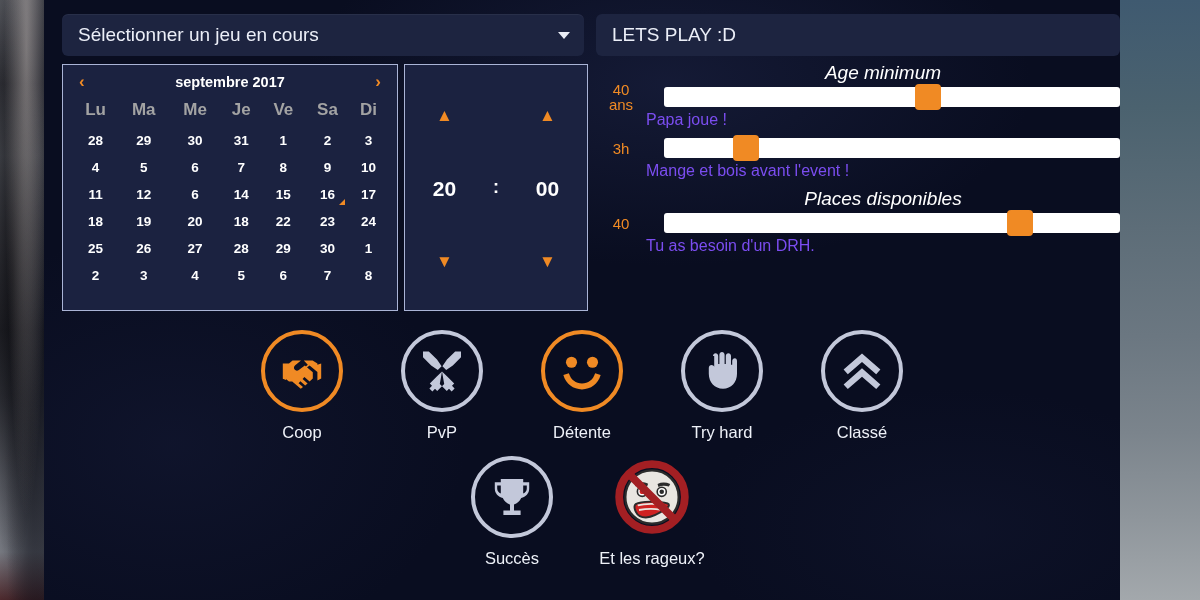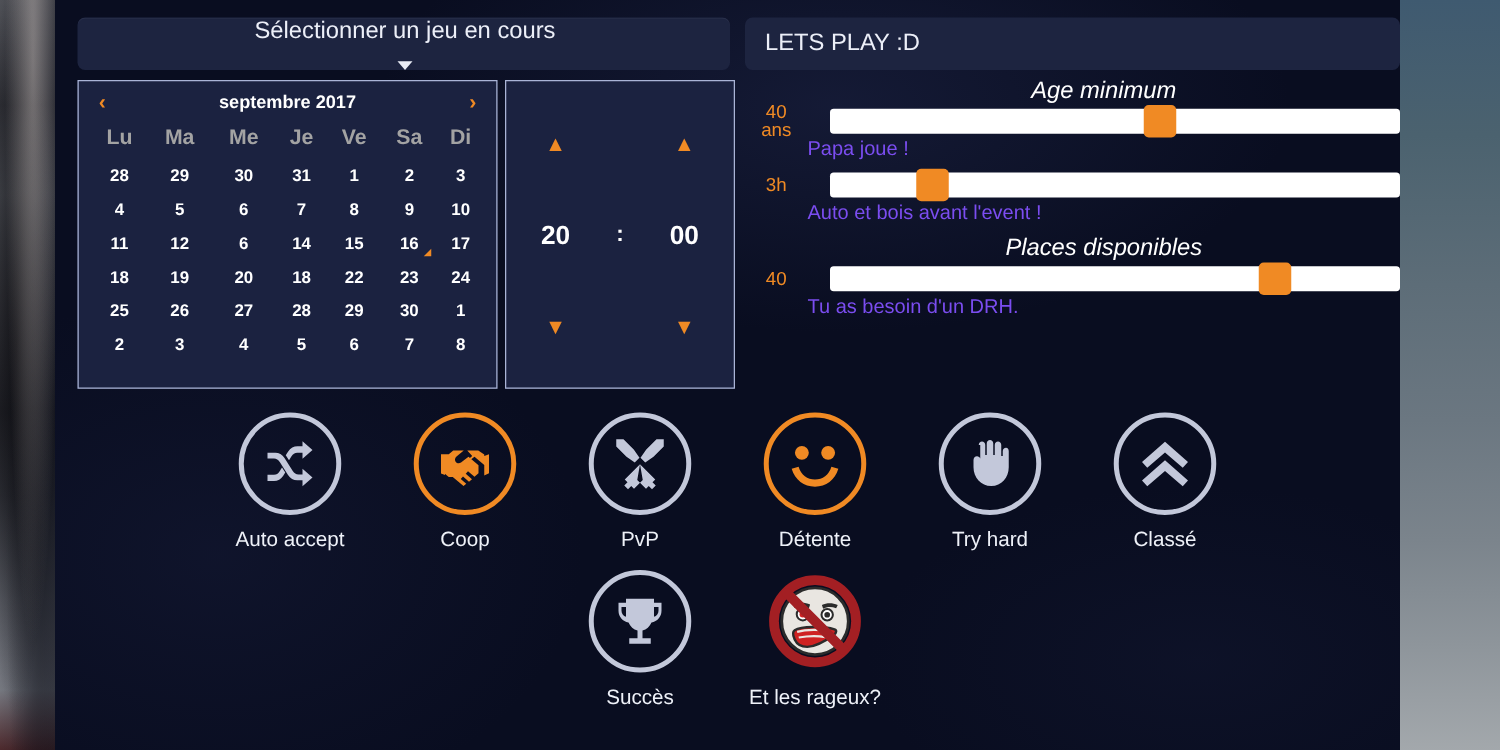--- a/index.html
+++ b/index.html
@@ -62,21 +62,20 @@
   
   .topbar { position:absolute; top:14px; height:42px; }
   .select-box {
     left: 18px; width: 522px;
     background:#1d2440; border-radius:6px;
     display:flex; align-items:center; justify-content:space-between;
     padding: 0 14px 0 16px;
     color:#eceff8; font-size:19px;
     box-shadow: inset 0 1px 0 rgba(255,255,255,.05);
     cursor:pointer;
-    flex-direction:column;
   }
   .caret-down {
     width:0;height:0;border-left:6px solid transparent;border-right:6px solid transparent;
     border-top:7px solid #e9ecf5;
   }
   .title-box {
     left: 552px; width: 524px;
     background:#1d2440; border-radius:6px;
     display:flex; align-items:center; padding-left:16px;
     color:#eceff8; font-size:19px;
@@ -276,46 +275,38 @@
         </div>
         <div class="slider-block">
           <div class="slider-row">
             <div class="slider-value">
               <div>3h</div>
             </div>
             <div class="slider-track">
               <div class="slider-handle" style="left: 18%;"></div>
             </div>
           </div>
-          <div class="slider-sub">Auto et bois avant l'event !</div>
+          <div class="slider-sub">Mange et bois avant l'event !</div>
         </div>
         <div class="slider-block">
           <div class="slider-label">Places disponibles</div>
           <div class="slider-row">
             <div class="slider-value">
               <div>40</div>
             </div>
             <div class="slider-track">
               <div class="slider-handle" style="left: 78%;"></div>
             </div>
           </div>
           <div class="slider-sub">Tu as besoin d'un DRH.</div>
         </div>
       </div>
 
     <div id="icons">
       <div class="icon-row" id="icon-row-1">
-          <div class="icon-item">
-            <div class="icon-circle">
-              <svg width="48" height="48" viewBox="0 0 24 24" fill="#c3c8da">
-                <path d="M17 3l4 3.5-4 3.5V7.6h-2.1c-1 0-1.7.5-2.3 1.4l-1 1.6-1.3-2 .9-1.4C12.2 5.7 13.5 5 15 5H17V3zM3 7.6h3.1c1.5 0 2.8.7 3.7 2.1l3.3 5.2c.6.9 1.3 1.4 2.3 1.4H17V14l4 3.5-4 3.5v-2.4h-2.1c-1.5 0-2.8-.7-3.7-2.1L7.9 11.3C7.3 10.4 6.6 9.9 5.6 9.9H3V7.6zM3 16.4h2.6c1 0 1.6-.4 2.2-1.3l1-1.6 1.3 2-.8 1.3c-.9 1.4-2.2 2.1-3.7 2.1H3v-2.5z"></path>
-              </svg>
-            </div>
-            <div class="icon-label">Auto accept</div>
-          </div>
           <div class="icon-item">
             <div class="icon-circle on">
               <svg width="48" height="48" viewBox="0 0 24 24" fill="#f08a24">
                 <path d="M2.4 8.2h3.1l1.8-1.5h4.2l-2.9 2.4c-.7.6-.8 1.5-.3 2.2.5.6 1.4.7 2.1.2l3-2.3 4 3.4v3.2l-1.6 1.4-2.6-2.2-.9 1 2.5 2.2-1.2 1-2.4-2.1-.9 1 2.2 1.9-1.1.9-4.3-3.6H5.5l-3.1-2.6V8.2zm19.2 0v7.6l-1.9.9V8.9l1.9-.7zM2.4 15.9V8.9l1.6.6v7l-1.6-.6zM12.9 6.7h4.4l2.4 1.6v4.2l-3.9-3.3-2.9 2.2-.5-.4 2.5-2.1-2-2.2z"></path>
               </svg>
             </div>
             <div class="icon-label">Coop</div>
           </div>
           <div class="icon-item">
             <div class="icon-circle">

